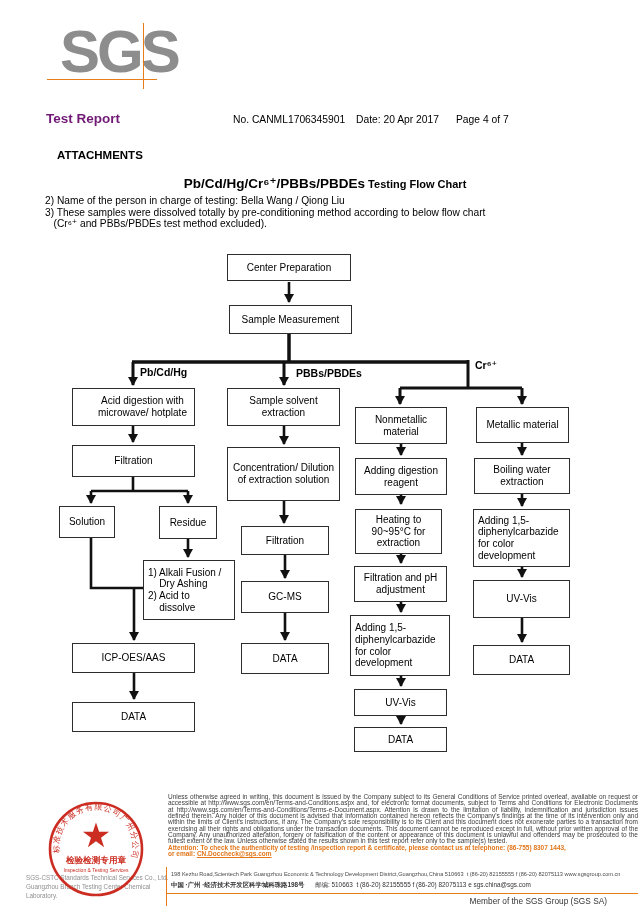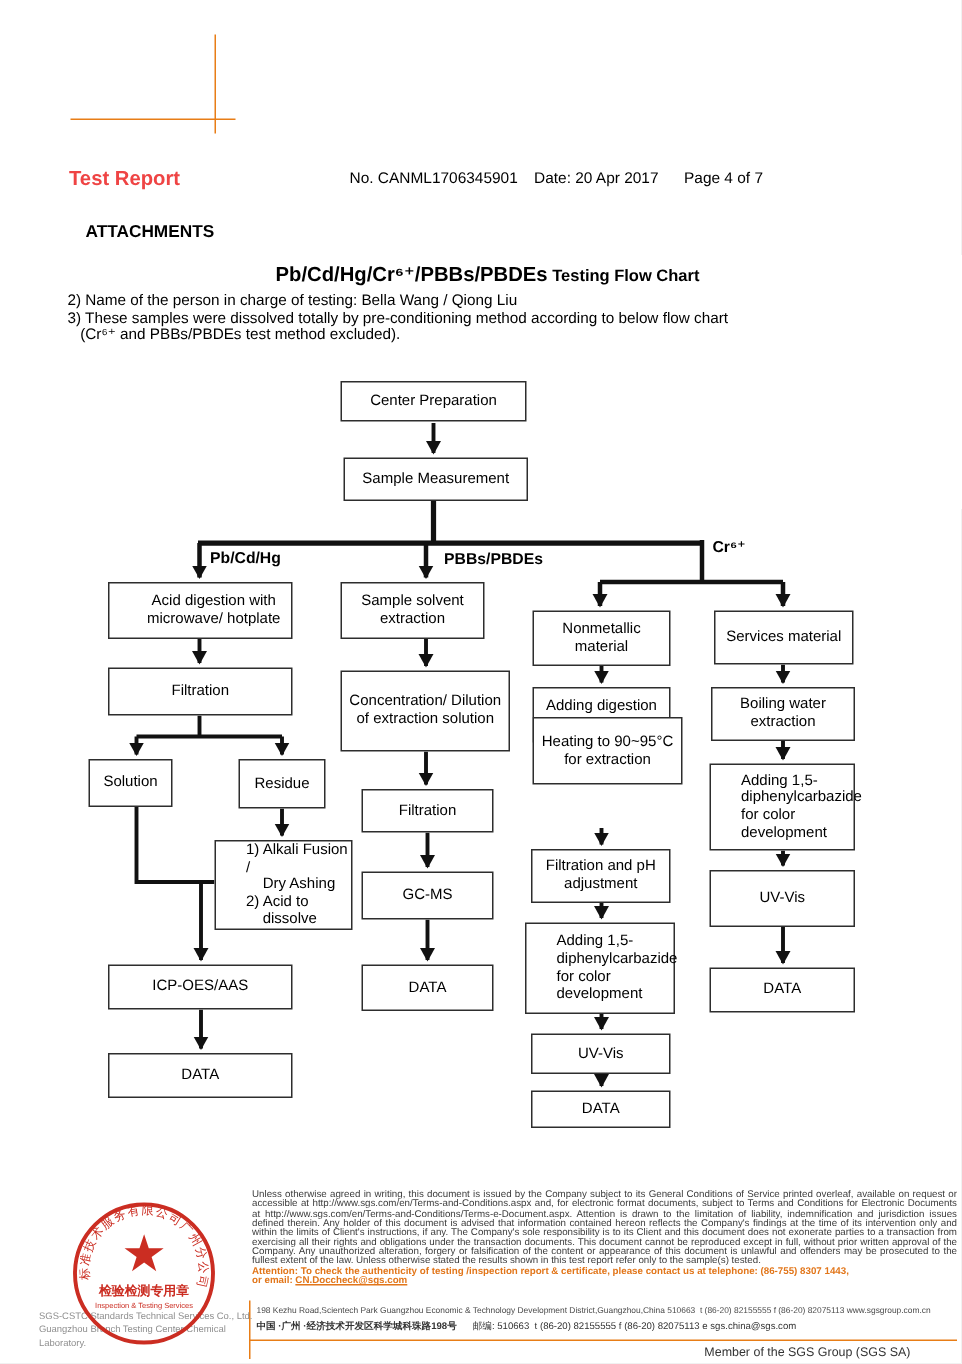--- a/index.html
+++ b/index.html
@@ -4,36 +4,36 @@
 <style>
   html,body{margin:0;padding:0;background:#e8e8e8;}
   .page{position:relative;width:641px;height:909px;background:#ffffff;margin:0 auto;
         font-family:"Liberation Sans","DejaVu Sans",sans-serif;color:#111;overflow:hidden;}
 
   
   .logo-text{position:absolute;left:60px;top:22px;font-size:60px;font-weight:700;
              color:#8d8d8d;letter-spacing:-3px;line-height:1;}
   .logo-vline{position:absolute;left:143px;top:23px;width:1px;height:66px;background:#e87d16;}
   .logo-hline{position:absolute;left:47px;top:79px;width:110px;height:1px;background:#e87d16;}
-  .rh-title{position:absolute;left:46px;top:111px;font-size:13.5px;font-weight:700;color:#ef4444;}
+  .rh-title{position:absolute;left:46px;top:111px;font-size:13.5px;font-weight:700;color:#701a75;}
   .rh-item{position:absolute;top:114px;font-size:10.3px;color:#000;padding-left:48px;}
   .attachments{position:absolute;left:57px;top:149px;font-size:11.5px;font-weight:700;color:#000;}
 
   .flow-title{position:absolute;left:45px;top:174px;width:520px;text-align:center;color:#000;}
   .flow-title .main{font-size:13.5px;font-weight:700;margin-left:40px;}
   .flow-title .suffix{font-size:11px;font-weight:700;}
 
   .notes{position:absolute;left:45px;top:195px;width:560px;font-size:10.2px;line-height:11.6px;color:#000;}
 
   
   #edges{position:absolute;left:0;top:0;pointer-events:none;}
   .node{position:absolute;box-sizing:border-box;border:1.5px solid #2d2d2d;background:#fff;
         display:flex;align-items:center;justify-content:center;text-align:center;
         font-size:10px;line-height:1.16;padding:1px 2px;white-space:pre-wrap;color:#000;}
-  .node.left{justify-content:flex-start;text-align:left;padding-left:20px;}
+  .node.left{justify-content:flex-start;text-align:left;padding-left:4px;}
   .branch-label{position:absolute;font-size:10.5px;font-weight:700;color:#000;white-space:nowrap;}
 
   
   .stamp-svg{position:absolute;left:46px;top:799px;z-index:2;}
   .stamp-co{position:absolute;left:26px;top:873px;z-index:1;font-size:6.3px;line-height:1.45;
             color:#8f8f8f;width:150px;}
   .legal{position:absolute;left:168px;top:794px;width:470px;font-size:6.5px;line-height:6.35px;
          text-align:justify;color:#3c3c3c;}
   .attention{color:#e2761a;font-weight:700;}
   .attention .email{text-decoration:underline;}
@@ -43,20 +43,21 @@
   .addr-row1{font-size:5.6px;white-space:nowrap;line-height:10px;}
   .addr-row2{font-size:6.4px;white-space:nowrap;line-height:11px;color:#333;}
   .addr-row2 .cn{font-weight:700;}
   .member{position:absolute;right:34px;top:896px;font-size:8.3px;color:#333;padding-left:43px;}
 </style>
 </head>
 <body>
 
 <div class="page">
 
+  <div class="logo-text">SGS</div>
   <div class="logo-vline"></div>
   <div class="logo-hline"></div>
 
   <div class="rh-title">Test Report</div>
   <div class="rh-item" style="left:185px;">No. CANML1706345901</div>
   <div class="rh-item" style="left:308px;">Date: 20 Apr 2017</div>
   <div class="rh-item" style="left:408px;">Page 4 of 7</div>
 
   <div class="attachments">ATTACHMENTS</div>
 
@@ -109,30 +110,30 @@
         <polyline points="522,494 522,506" fill="none" stroke="#111111" stroke-width="2.6" marker-end="url(#arrow)"></polyline>
         <polyline points="522,567 522,577" fill="none" stroke="#111111" stroke-width="2.6" marker-end="url(#arrow)"></polyline>
         <polyline points="522,618 522,642" fill="none" stroke="#111111" stroke-width="2.6" marker-end="url(#arrow)"></polyline>
       </g>
   </svg>
 
   <div id="flowchart">
       <div class="node" style="left: 227px; top: 254px; width: 124px; height: 27px;">Center Preparation</div>
       <div class="node" style="left: 229px; top: 305px; width: 123px; height: 29px;">Sample Measurement</div>
       <div class="node" style="left: 72px; top: 388px; width: 123px; height: 38px; padding-left: 20px;">Acid digestion with microwave/ hotplate</div>
-      <div class="node" style="left: 227px; top: 388px; width: 96px; height: 38px;">Sample solvent extraction</div>
+      <div class="node" style="left: 227px; top: 388px; width: 113px; height: 38px;">Sample solvent extraction</div>
       <div class="node" style="left: 355px; top: 407px; width: 92px; height: 37px;">Nonmetallic material</div>
-      <div class="node" style="left: 476px; top: 407px; width: 93px; height: 36px;">Services material</div>
+      <div class="node" style="left: 476px; top: 407px; width: 93px; height: 36px;">Metallic material</div>
       <div class="node" style="left: 72px; top: 445px; width: 123px; height: 32px;">Filtration</div>
       <div class="node" style="left: 227px; top: 447px; width: 113px; height: 54px;">Concentration/ Dilution of extraction solution</div>
       <div class="node" style="left: 355px; top: 458px; width: 92px; height: 37px;">Adding digestion reagent</div>
       <div class="node" style="left: 474px; top: 458px; width: 96px; height: 36px;">Boiling water extraction</div>
       <div class="node" style="left: 59px; top: 506px; width: 56px; height: 32px;">Solution</div>
       <div class="node" style="left: 159px; top: 506px; width: 58px; height: 33px;">Residue</div>
-      <div class="node" style="left: 355px; top: 478px; width: 100px; height: 45px;">Heating to 90~95°C for extraction</div>
+      <div class="node" style="left: 355px; top: 509px; width: 87px; height: 45px;">Heating to 90~95°C for extraction</div>
       <div class="node left" style="left: 473px; top: 509px; width: 97px; height: 58px;">Adding 1,5-
 diphenylcarbazide
 for color
 development</div>
       <div class="node" style="left: 241px; top: 526px; width: 88px; height: 29px;">Filtration</div>
       <div class="node left" style="left: 143px; top: 560px; width: 92px; height: 60px;">1) Alkali Fusion /
     Dry Ashing
 2) Acid to
     dissolve</div>
       <div class="node" style="left: 354px; top: 566px; width: 93px; height: 36px;">Filtration and pH adjustment</div>

